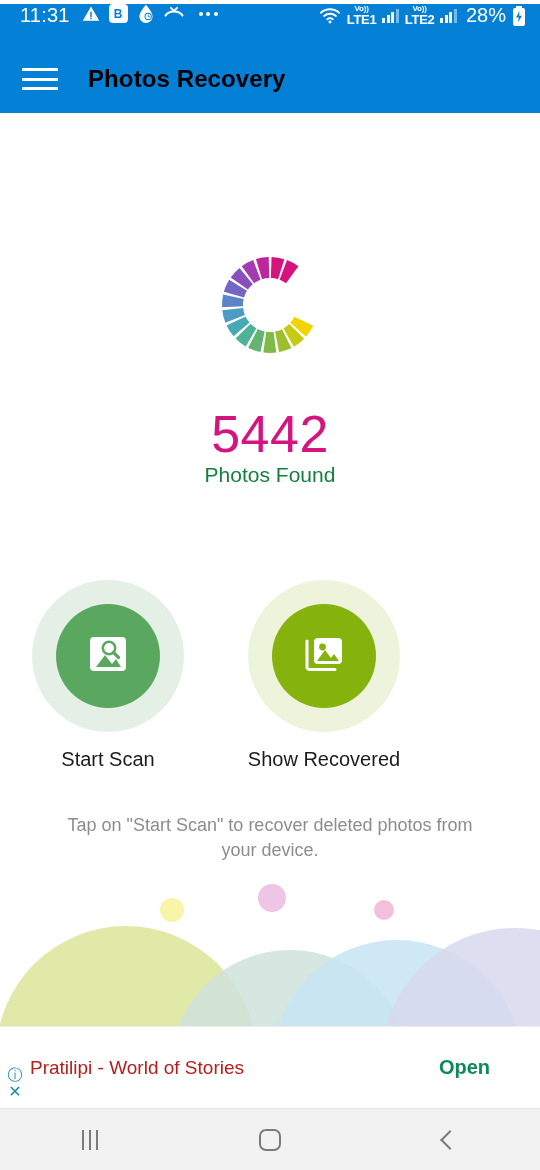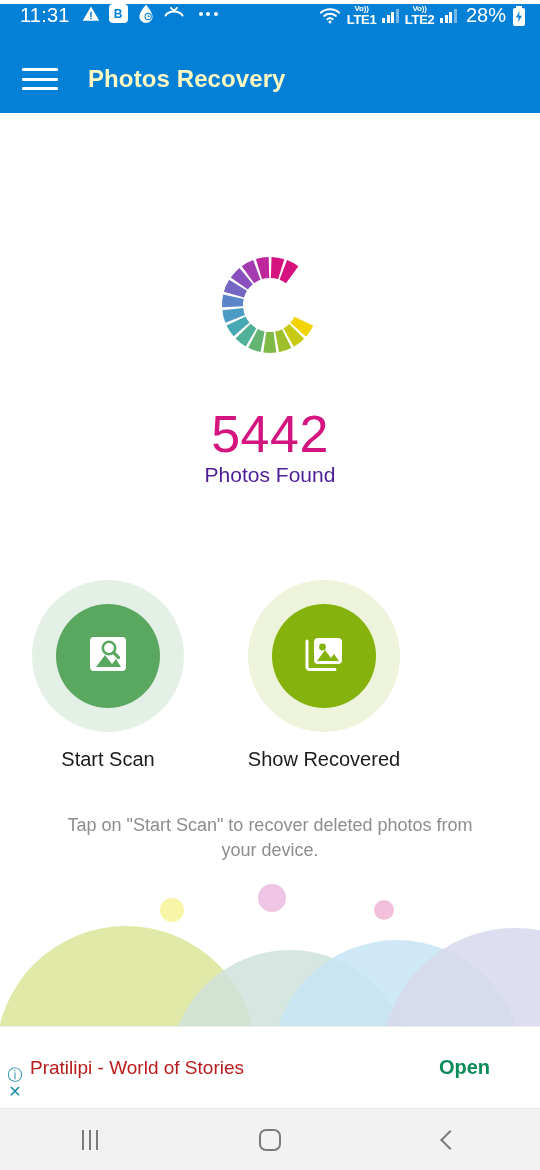--- a/index.html
+++ b/index.html
@@ -42,35 +42,35 @@
   .bars i:nth-child(4){height:14px;opacity:.45;}
   .sb-batt{ font-size:20px; margin-left:3px; }
 
   
   .appbar{
     position:absolute; top:45px; left:0; width:540px; height:68px;
     background:#0580D7; display:flex; align-items:center; padding-left:22px;
   }
   .hamburger{ width:36px; height:26px; display:flex; flex-direction:column; justify-content:space-between; padding:2px 0; cursor:pointer;}
   .hamburger span{ display:block; height:3px; background:#ffffff; border-radius:1px; width:100%; }
-  .appbar-title{ color:#fef9c3; font-size:24px; font-weight:700; margin-left:30px; letter-spacing:.1px;}
+  .appbar-title{ color:#000000; font-size:24px; font-weight:700; margin-left:30px; letter-spacing:.1px;}
 
   
   .content{ position:absolute; top:113px; left:0; width:540px; height:913px; background:#ffffff; overflow:hidden;}
 
   .logo-wrap{ position:absolute; top:142px; left:0; width:540px; display:flex; justify-content:center;}
   .logo{ width:100px; height:100px; position:relative; }
 
   .count{
     position:absolute; top:295px; left:0; width:540px; text-align:center;
     font-size:52px; color:#D4147F; font-weight:400; letter-spacing:.5px; line-height:1;
   }
   .count-sub{
     position:absolute; top:350px; left:0; width:540px; text-align:center;
-    font-size:21px; color:#4c1d95; font-weight:400;
+    font-size:21px; color:#15803d; font-weight:400;
   }
   .scan-status{
     position:absolute; top:390px; left:0; width:540px; text-align:center;
     font-size:21px; color:#1c1c1c; font-weight:400;
   }
 
   
   .actions{ position:absolute; top:467px; left:0; width:432px; display:flex; }
   .action{ width:50%; display:flex; flex-direction:column; align-items:center; cursor:pointer;}
   .halo{ width:152px; height:152px; border-radius:50%; display:flex; align-items:center; justify-content:center; }

